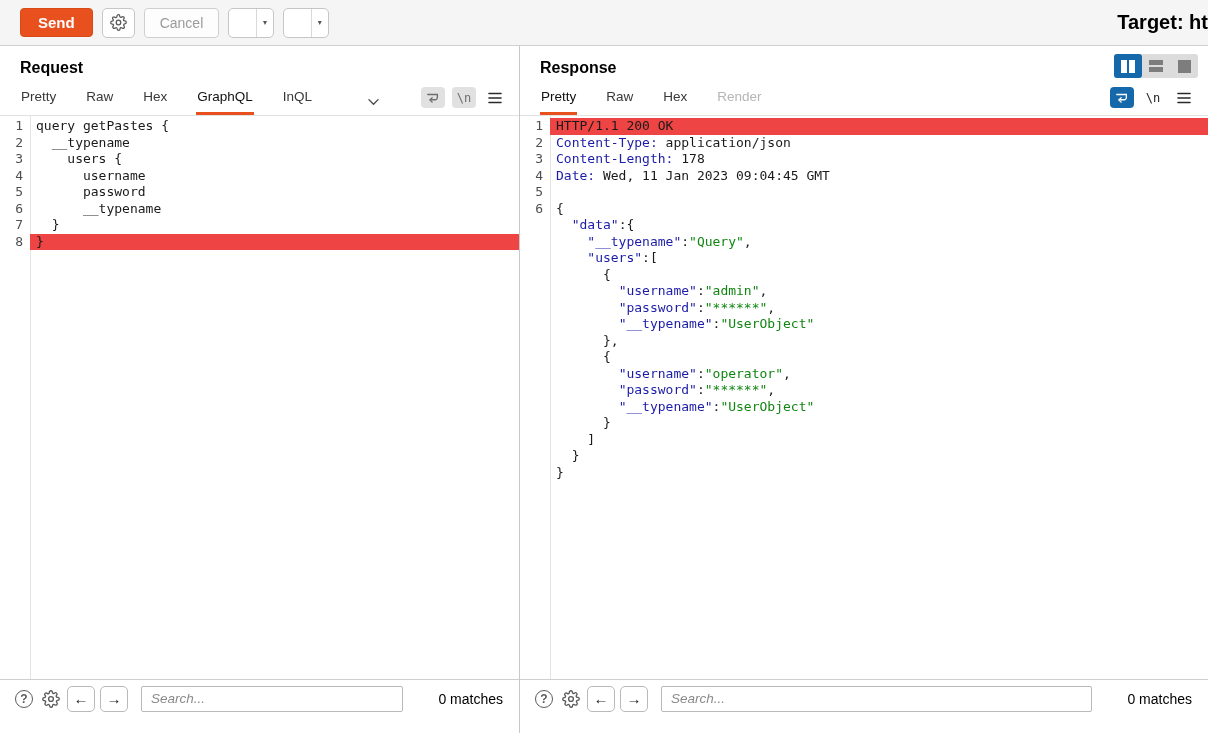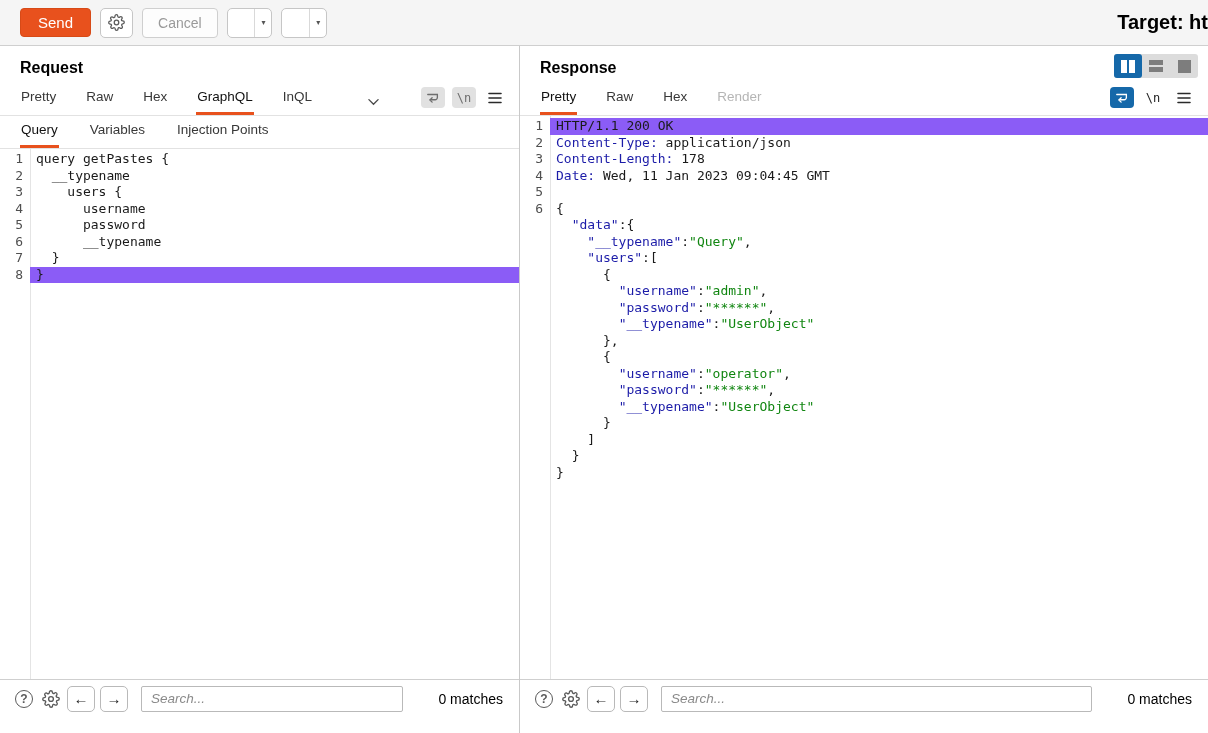--- a/index.html
+++ b/index.html
@@ -2,21 +2,21 @@
 <html><head>
 <meta charset="utf-8">
 <style>
   * { margin:0; padding:0; box-sizing:border-box; }
   html,body { width:1208px; height:733px; overflow:hidden; background:#fff;
     font-family:"Liberation Sans", sans-serif; color:#1a1a1a; }
 
   
   .toolbar { height:46px; background:#f5f5f5; border-bottom:1px solid #cfcfcf;
     display:flex; align-items:center; padding:0 0 0 20px; gap:9px; }
-  .btn-send { background:#e8511d; color:#fff; font-weight:normal; font-size:15px;
+  .btn-send { background:#e8511d; color:#fff; font-weight:bold; font-size:15px;
     border:1px solid #d74a17; border-radius:4px; padding:5px 17px; cursor:pointer; }
   .btn-icon { width:33px; height:30px; background:#fff; border:1px solid #c6c6c6;
     border-radius:5px; display:flex; align-items:center; justify-content:center; color:#5a5a5a; }
   .btn-cancel { background:#fdfdfd; border:1px solid #cfcfcf; border-radius:4px;
     color:#9a9a9a; font-size:14px; padding:6px 15px; }
   .btn-split { display:flex; align-items:stretch; background:#fff; border:1px solid #c6c6c6;
     border-radius:5px; overflow:hidden; height:30px; }
   .btn-split .main { display:flex; align-items:center; padding:0 9px; font-size:15px;
     color:#4a4a4a; font-weight:bold; }
   .btn-split .caret { display:flex; align-items:center; padding:0 6px;
@@ -50,21 +50,21 @@
   
   .editor { flex:1; position:relative; overflow:hidden;
     font-family:"DejaVu Sans Mono", monospace; font-size:13px; line-height:16.5px;
     padding-top:2px; }
   .editor::before { content:""; position:absolute; left:30px; top:0; bottom:0;
     width:1px; background:#e4e4e4; }
   .eline { display:flex; position:relative; }
   .eline .gut { width:30px; flex-shrink:0; text-align:right; padding-right:7px;
     color:#4f4f4f; }
   .eline .code { flex:1; white-space:pre; padding-left:6px; color:#1a1a1a; }
-  .eline.hl .code { background:#8b5cf6; }
+  .eline.hl .code { background:#ef4444; }
   .seg-k { color:#1c1ca8; }
   .seg-s { color:#118611; }
   .seg-p { color:#1a1a1a; }
 
   
   .layout-toggle { position:absolute; top:8px; right:10px; display:flex;
     background:#dcdcdc; border-radius:3px; padding:0; }
   .lt-btn { width:28px; height:24px; display:flex; align-items:center; justify-content:center;
     gap:2px; border-radius:3px; }
   .lt-btn.sel { background:#1568a9; }
@@ -145,27 +145,20 @@
         </span>
         <span class="mini-btn gray nl-label">\n</span>
         <span class="mini-btn plain">
           <svg width="14" height="12" viewBox="0 0 14 12" stroke="#2a2a2a" stroke-width="1.6" stroke-linecap="round">
               <path d="M1 1.5h12M1 6h12M1 10.5h12"></path>
             </svg>
         </span>
       </span>
     </div>
 
-    <div class="tabs-row" style="padding-top:2px;">
-      <span class="tabs-inner" id="req-subtabs" style="gap:30px;">
-          <div class="tab sel">Query</div>
-          <div class="tab">Variables</div>
-          <div class="tab">Injection Points</div>
-        </span>
-    </div>
 
     <div class="editor" id="req-editor">
         <div class="eline">
           <span class="gut">1</span>
           <span class="code"><span class="seg-p">query getPastes {</span></span>
         </div>
         <div class="eline">
           <span class="gut">2</span>
           <span class="code"><span class="seg-p">  __typename</span></span>
         </div>

